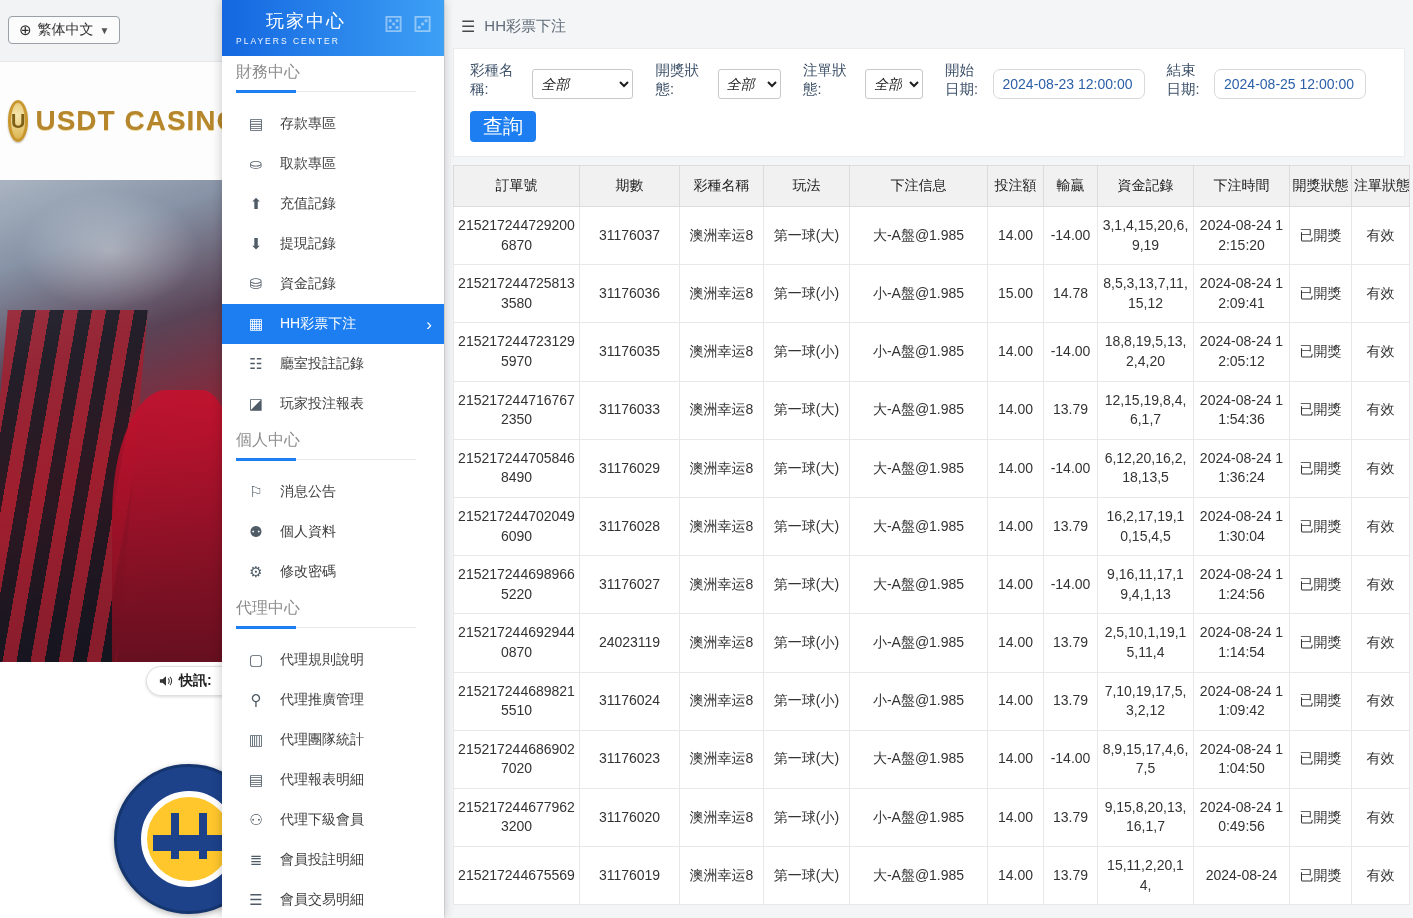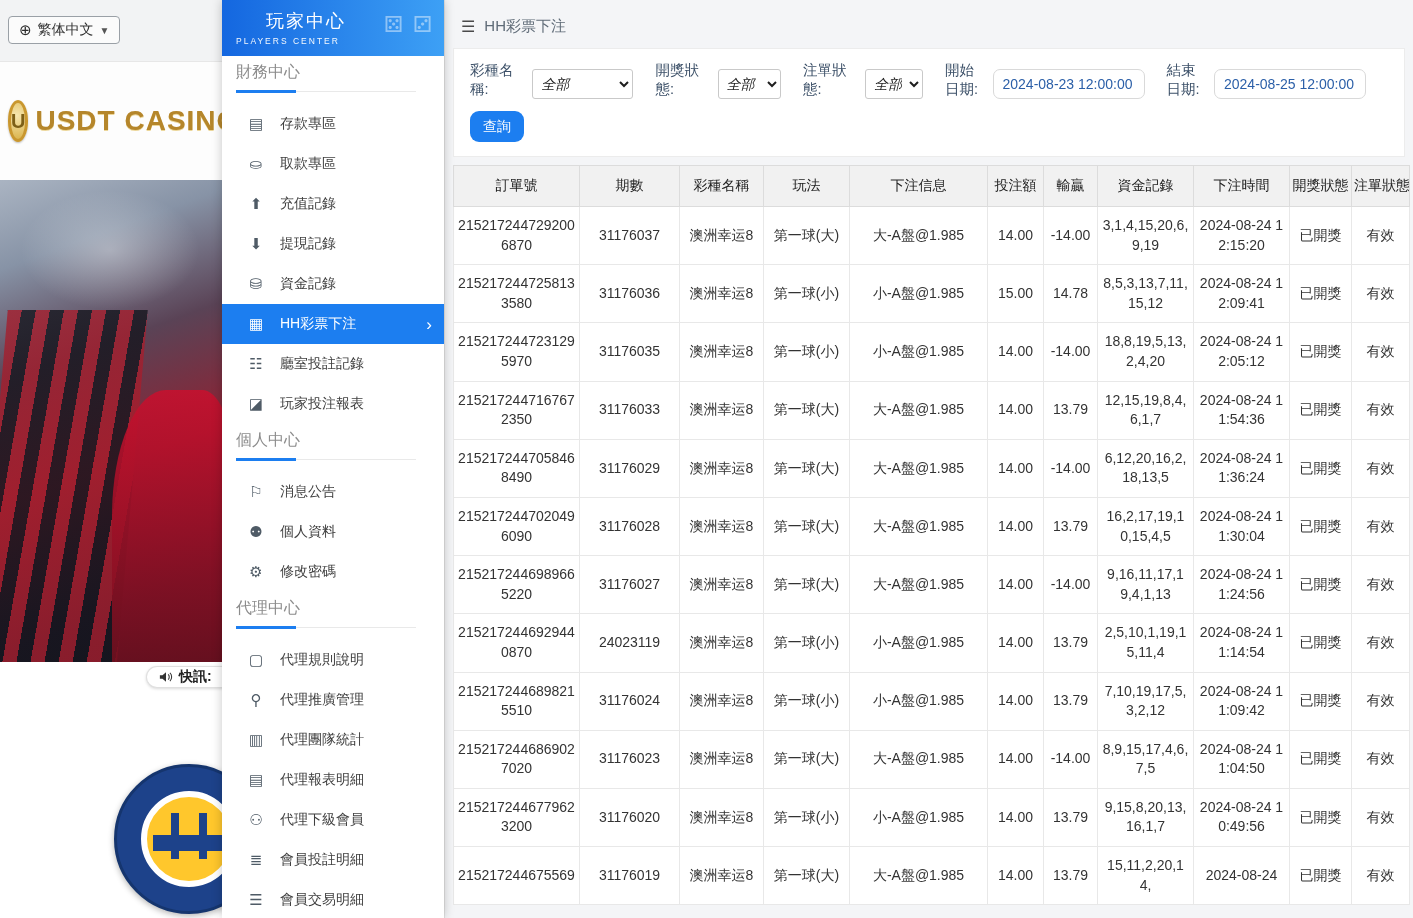--- a/index.html
+++ b/index.html
@@ -12,21 +12,21 @@
   .lang-btn { display:inline-flex; align-items:center; gap:6px; background:#fbfbfb; border:1px solid #9aa0a6; border-radius:4px; padding:4px 10px; font-size:14px; color:#333; cursor:pointer; }
   .lang-btn .globe { font-size:15px; color:#2b2b2b; }
   .lang-btn .caret { font-size:10px; color:#555; }
   .logo-row { height:118px; background:#fdfdfd; display:flex; align-items:center; gap:7px; padding-left:8px; }
   .medal { width:42px; height:42px; border-radius:50%; border:3px solid #c9972f; background:radial-gradient(circle at 40% 35%, #f7e7b0, #d9b24a); color:#7d5f17; display:flex; align-items:center; justify-content:center; font-weight:800; font-size:20px; box-shadow:0 1px 2px rgba(0,0,0,.25); }
   .logo-text { font-size:28px; font-weight:800; color:#b5862b; letter-spacing:1px; text-shadow:0 1px 0 #ecd79b; white-space:nowrap;text-align:right; }
   .hero { position:absolute; top:180px; left:0; width:222px; height:482px; background:linear-gradient(160deg,#aab4c2 0%,#8793a6 16%,#5a4356 36%,#8e2233 58%,#23192b 84%,#0e1520 100%); overflow:hidden; }
   .hero .stripe-block { position:absolute; left:-8px; top:130px; width:140px; height:360px; background:repeating-linear-gradient(95deg,#a41e2d 0 14px,#15151d 14px 28px); opacity:.8; transform:skewX(-5deg); }
   .hero .red-block { position:absolute; right:-10px; top:210px; width:120px; height:280px; background:linear-gradient(180deg,#c8102e,#6f0f1e); opacity:.88; border-radius:45% 25% 0 0; }
   .hero .glow { position:absolute; left:20px; top:10px; width:180px; height:120px; background:radial-gradient(ellipse at center,rgba(255,255,255,.35),rgba(255,255,255,0) 70%); }
-  .news-pill { position:absolute; left:146px; top:666px; height:22px; width:90px; display:flex; align-items:center; gap:6px; padding:0 8px 0 12px; background:#fff; border:1px solid #e0e0e0; border-right:none; border-radius:16px 0 0 16px; box-shadow:0 1px 3px rgba(0,0,0,.15); font-weight:700; color:#222; font-size:14px; }
+  .news-pill { position:absolute; left:146px; top:666px; height:30px; width:90px; display:flex; align-items:center; gap:6px; padding:0 8px 0 12px; background:#fff; border:1px solid #e0e0e0; border-right:none; border-radius:16px 0 0 16px; box-shadow:0 1px 3px rgba(0,0,0,.15); font-weight:700; color:#222; font-size:14px; }
   .team-logo { position:absolute; left:114px; top:764px; width:150px; height:150px; border-radius:50%; background:#1d428a; border:3px solid #15356e; display:flex; align-items:center; justify-content:center; box-shadow:0 2px 6px rgba(0,0,0,.3); }
   .team-inner { width:96px; height:96px; border-radius:50%; background:#ffc72c; border:6px solid #fff; position:relative; overflow:hidden; }
   .team-inner .bridge-deck { position:absolute; left:6px; right:6px; top:38px; height:16px; background:#1d428a; }
   .team-inner .bridge-tower { position:absolute; top:16px; width:8px; height:46px; background:#1d428a; }
   .tower-l { left:24px; } .tower-r { right:24px; }
 
   
   .panel { position:absolute; left:222px; top:0; width:222px; height:100%; background:#fff; box-shadow:0 0 10px rgba(0,0,0,.22); z-index:3; }
   .panel-header { height:56px; background:linear-gradient(90deg,#1467e0,#3da0f5); position:relative; padding:9px 0 0 14px; color:#fff; }
   .panel-title { font-size:18px; font-weight:400; letter-spacing:2px;margin-left:30px; }
@@ -48,21 +48,21 @@
   .main { position:absolute; left:444px; right:0; top:0; bottom:0; background:#f4f5f7; border-left:1px solid #e3e3e3; overflow:hidden; }
   .main-header { padding:17px 16px 12px; color:#5f6b77; font-size:15px; display:flex; gap:9px; align-items:center; }
   .burger { font-size:16px; color:#4a4a4a; cursor:pointer; }
   .filter-card { margin:0 8px; background:#fff; border:1px solid #ececec; padding:12px 16px 14px; }
   .filter-row { display:flex; align-items:center; font-size:14.5px; color:#3c5068; }
   .fgroup { display:flex; align-items:flex-end; gap:7px; margin-right:22px; }
   .filter-card select { height:30px; border:1px solid #c9c9c9; border-radius:3px; background:#fff; font-size:14px; padding:0 4px; color:#1f1f1f;font-style:italic; }
   .sel-lottery { width:112px; } .sel-draw { width:70px; } .sel-bet { width:64px; }
   .date-input { height:30px; width:152px; border:1px solid #d9d9d9; border-radius:7px; padding:0 9px; font-size:14px; color:#2b5fa8; background:#fff; }
   .filter-actions { margin-top:12px; }
-  .query-btn { background:#1c7ef0; color:#fff; border:none; border-radius:9px; height:31px; padding:0 13px; font-size:14px; cursor:pointer; }
+  .query-btn { background:#1c7ef0; color:#fff; border:none; border-radius:4px; height:31px; padding:0 13px; font-size:20px; cursor:pointer; }
 
   .table-wrap { margin:8px; }
   table { width:100%; border-collapse:collapse; background:#fff; table-layout:fixed; }
   th { background:#f1f1f1; border:1px solid #dcdcdc; padding:11px 2px; font-size:14px; font-weight:400; color:#222; white-space:nowrap; overflow:hidden; }
   td { border:1px solid #e8e8e8; padding:9px 4px; text-align:center; font-size:14px; color:#333; word-break:break-all; line-height:1.4; background:#fff; }
 </style>
 </head>
 <body>
 
 <div class="stage">

